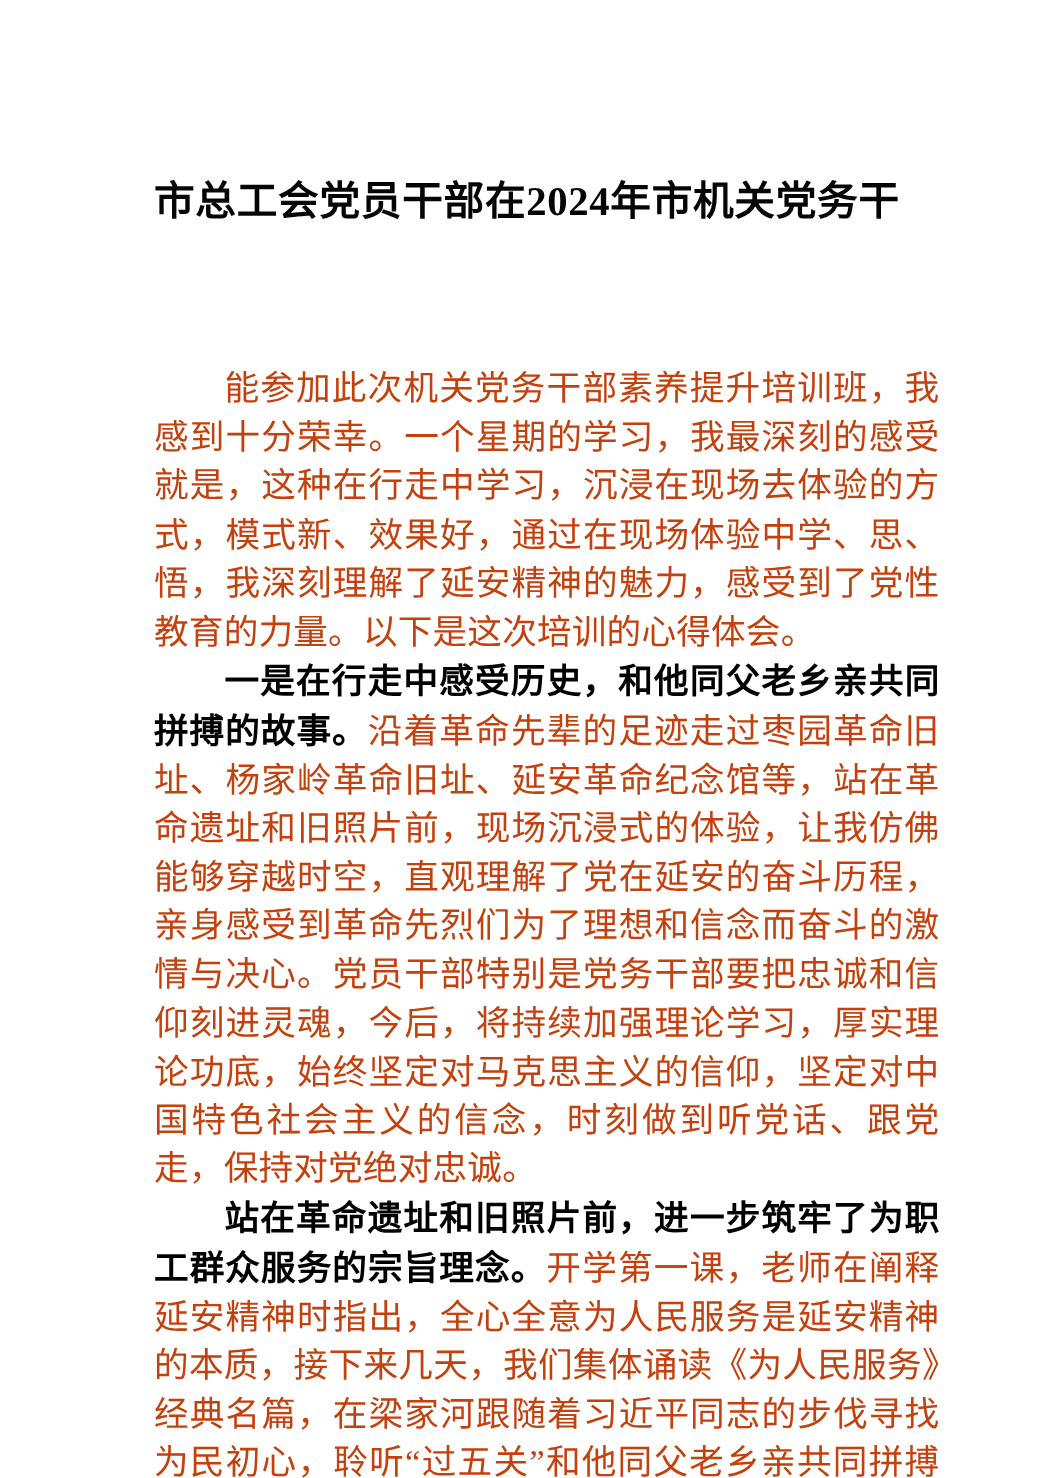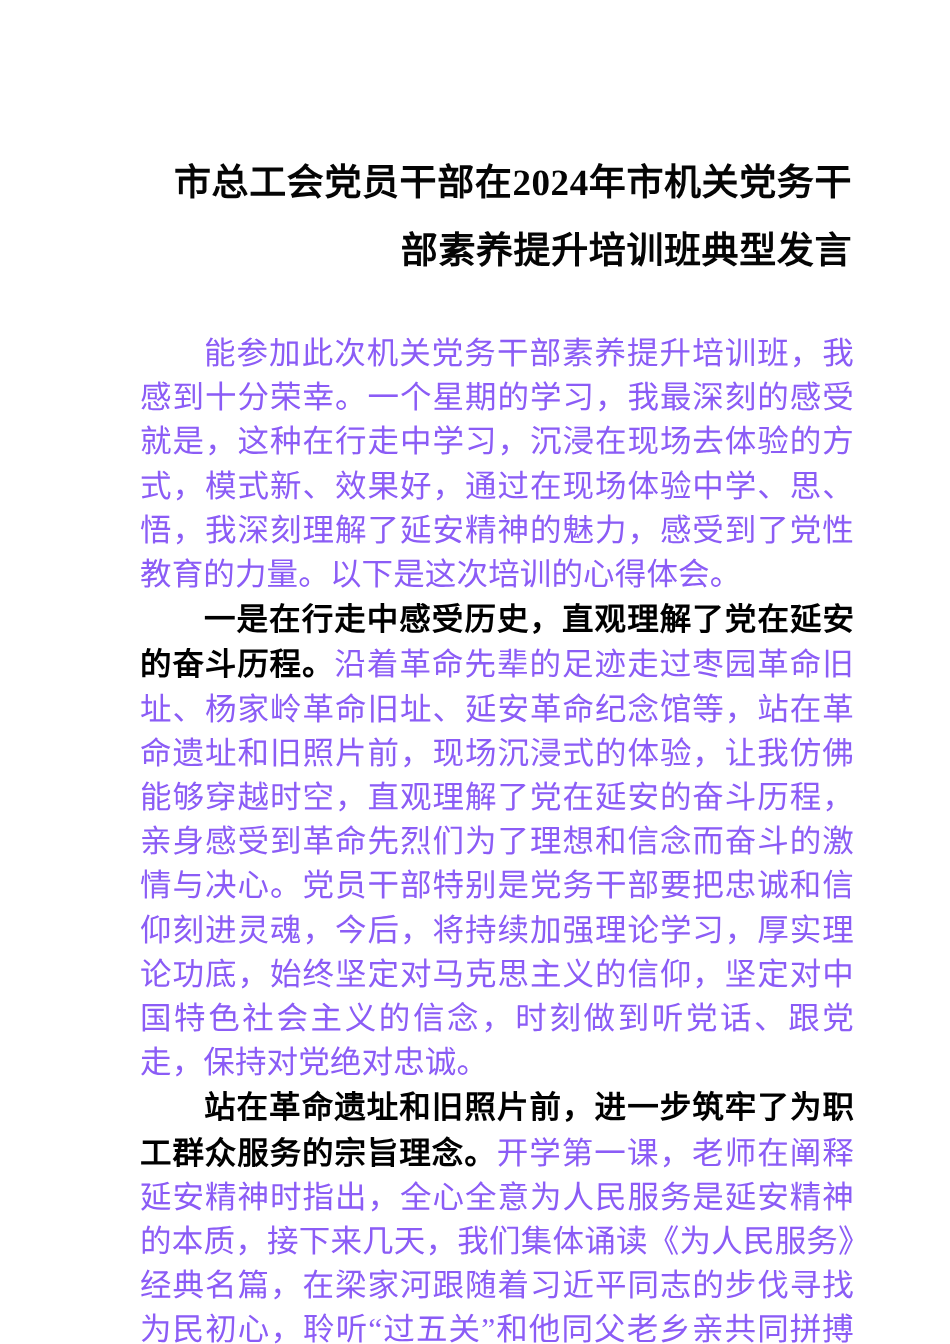--- a/index.html
+++ b/index.html
@@ -27,21 +27,21 @@
     background: #ffffff;
     box-sizing: border-box;
   }
 
   
   #doc-title {
     position: absolute;
     left: 140px;
     top: 150px;
     width: 712px;
-    text-align: right;
+    text-align: left;
     font-family: "Liberation Serif", "DejaVu Serif", serif;
     font-weight: bold;
     font-size: 37px;
     line-height: 68px;
     letter-spacing: 0.6px;
     color: #050505;
     text-rendering: geometricPrecision;
   }
   #doc-title .tline {
     display: block;
@@ -69,49 +69,48 @@
     word-break: break-all;
   }
 
   .para + .para {
     margin-top: 0;
   }
 
   
   .kai {
     font-weight: normal;
-    color: #8b5cf6;
+    color: #c2410c;
   }
 
   
   .lead {
     font-family: "Liberation Sans", "DejaVu Sans", sans-serif;
     font-weight: bold;
     color: #000000;
     letter-spacing: 0px;
   }
 </style>
 </head>
 <body>
 
 <div id="page">
 
   <div id="doc-title">
     <span class="tline">市总工会党员干部在2024年市机关党务干</span>
-    <span class="tline">部素养提升培训班典型发言</span>
   </div>
 
   <div id="doc-body">
 
     <p class="para">
       <span class="kai">能参加此次机关党务干部素养提升培训班，我感到十分荣幸。一个星期的学习，我最深刻的感受就是，这种在行走中学习，沉浸在现场去体验的方式，模式新、效果好，通过在现场体验中学、思、悟，我深刻理解了延安精神的魅力，感受到了党性教育的力量。以下是这次培训的心得体会。</span>
     </p>
 
     <p class="para">
-      <span class="lead">一是在行走中感受历史，直观理解了党在延安的奋斗历程。</span><span class="kai">沿着革命先辈的足迹走过枣园革命旧址、杨家岭革命旧址、延安革命纪念馆等，站在革命遗址和旧照片前，现场沉浸式的体验，让我仿佛能够穿越时空，直观理解了党在延安的奋斗历程，亲身感受到革命先烈们为了理想和信念而奋斗的激情与决心。党员干部特别是党务干部要把忠诚和信仰刻进灵魂，今后，将持续加强理论学习，厚实理论功底，始终坚定对马克思主义的信仰，坚定对中国特色社会主义的信念，时刻做到听党话、跟党走，保持对党绝对忠诚。</span>
+      <span class="lead">一是在行走中感受历史，和他同父老乡亲共同拼搏的故事。</span><span class="kai">沿着革命先辈的足迹走过枣园革命旧址、杨家岭革命旧址、延安革命纪念馆等，站在革命遗址和旧照片前，现场沉浸式的体验，让我仿佛能够穿越时空，直观理解了党在延安的奋斗历程，亲身感受到革命先烈们为了理想和信念而奋斗的激情与决心。党员干部特别是党务干部要把忠诚和信仰刻进灵魂，今后，将持续加强理论学习，厚实理论功底，始终坚定对马克思主义的信仰，坚定对中国特色社会主义的信念，时刻做到听党话、跟党走，保持对党绝对忠诚。</span>
     </p>
 
     <p class="para">
       <span class="lead">站在革命遗址和旧照片前，进一步筑牢了为职工群众服务的宗旨理念。</span><span class="kai">开学第一课，老师在阐释延安精神时指出，全心全意为人民服务是延安精神的本质，接下来几天，我们集体诵读《为人民服务》经典名篇，在梁家河跟随着习近平同志的步伐寻找为民初心，聆听“过五关”和他同父老乡亲共同拼搏的故事，观看白求恩大夫的照片展等，这种“理论指</span>
     </p>
 
   </div>
 
 </div>
 

